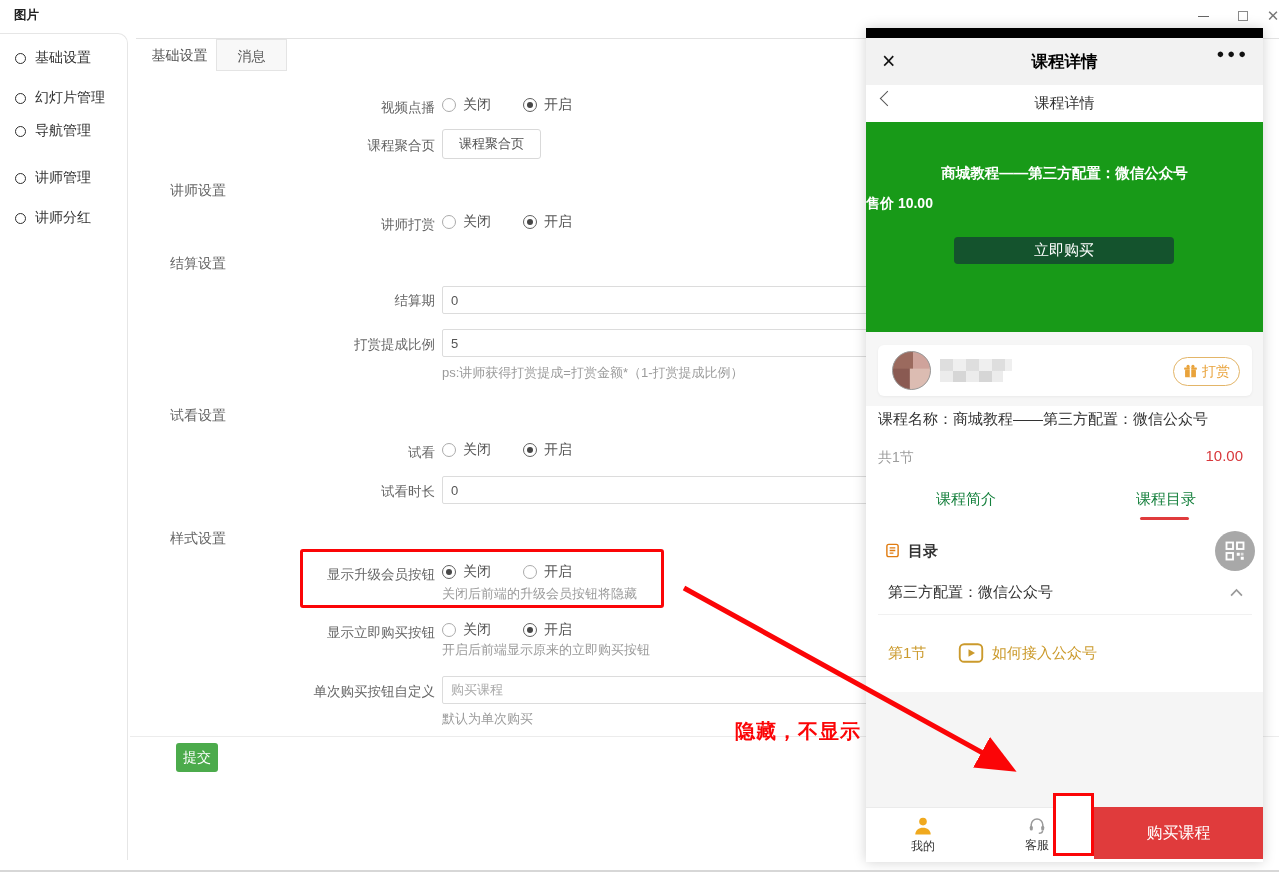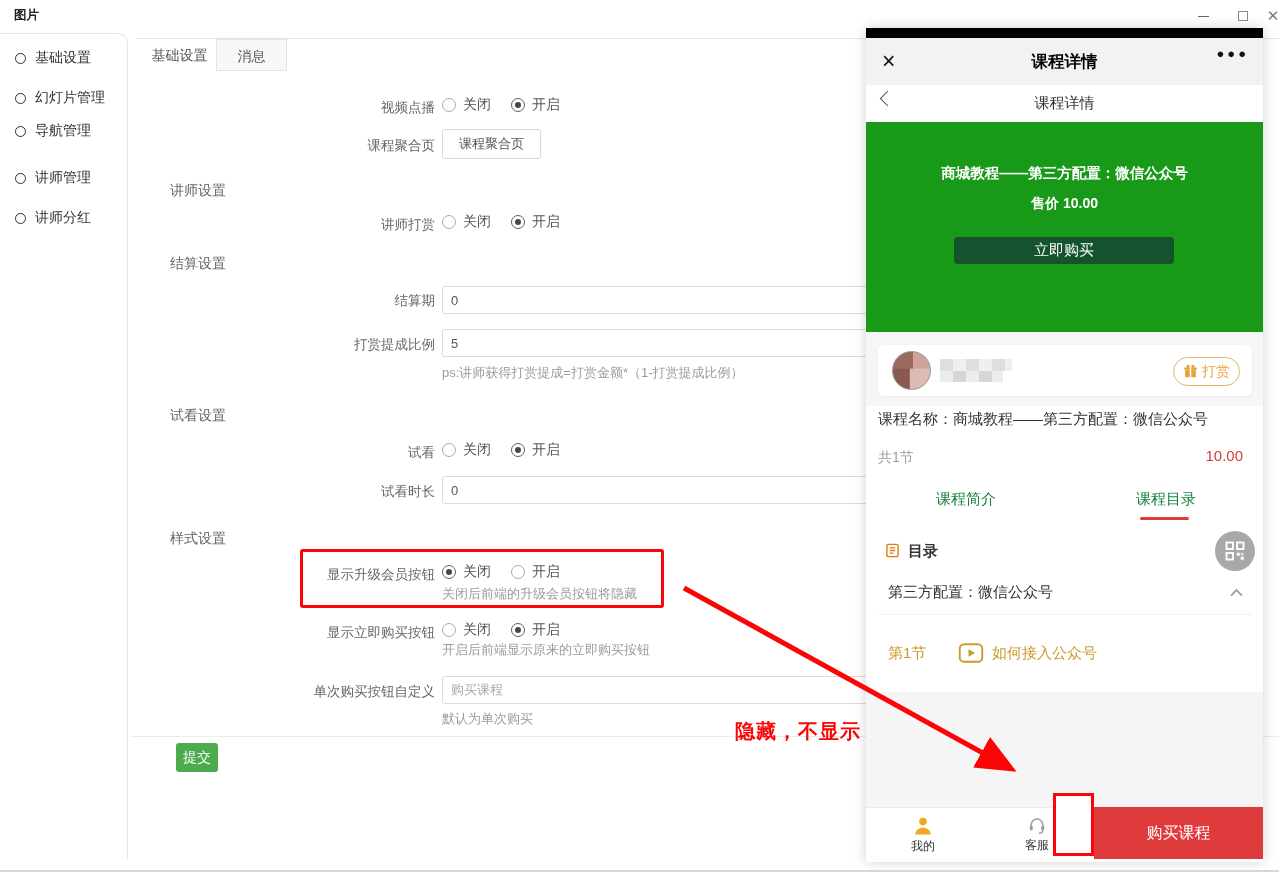--- a/index.html
+++ b/index.html
@@ -22,21 +22,21 @@
   .side-label { font-size:14px; color:#333; white-space:nowrap; }
   
   .tabbar-line { position:absolute; left:136px; right:0; top:38px; border-top:1px solid #e2e2e2; }
   .tab { position:absolute; top:39px; height:32px; line-height:32px; text-align:center; font-size:14px; color:#555; cursor:pointer; }
   .tab.active { left:143px; width:73px; background:#fff; }
   .tab.inactive { left:216px; width:71px; background:#f8f8f8; border:1px solid #e4e4e4; }
   
   .flabel { position:absolute; left:130px; width:305px; text-align:right; font-size:13.5px; color:#666; white-space:nowrap; }
   .fsection { position:absolute; left:170px; font-size:14px; color:#666; }
   .fhint { position:absolute; left:442px; font-size:13px; color:#9b9b9b; white-space:nowrap; }
-  .rgroup { position:absolute; left:442px; display:flex; gap:20px; align-items:center; }
+  .rgroup { position:absolute; left:442px; display:flex; gap:32px; align-items:center; }
   .ritem { display:flex; align-items:center; gap:7px; font-size:14px; color:#555; cursor:pointer; }
   .rdot { width:14px; height:14px; border:1px solid #ababab; border-radius:50%; background:#fff; position:relative; flex:none; }
   .rgroup[data-state="on"] .r-on .rdot, .rgroup[data-state="off"] .r-off .rdot { border-color:#5f5f5f; }
   .rgroup[data-state="on"] .r-on .rdot::after, .rgroup[data-state="off"] .r-off .rdot::after {
     content:""; position:absolute; left:3px; top:3px; width:6px; height:6px; border-radius:50%; background:#474747; }
   .txt { position:absolute; left:442px; width:660px; height:28px; border:1px solid #dcdcdc; border-radius:2px;
     padding:0 8px; font-size:13px; color:#555; font-family:inherit; outline:none; }
   .txt.ghost { color:#aaa; }
   .btn-plain { position:absolute; left:442px; height:30px; padding:0 16px; background:#fff; border:1px solid #d9d9d9;
     border-radius:3px; font-size:13px; color:#555; cursor:pointer; font-family:inherit; }
@@ -50,21 +50,21 @@
   .p-black { left:0; top:0; width:397px; height:10px; background:#000; }
   .p-titlebar { left:0; top:10px; width:397px; height:47px; background:#f2f2f2; }
   .p-close { left:16px; top:11px; font-size:23px; color:#111; line-height:25px; }
   .p-title { left:0; top:13px; width:397px; text-align:center; font-size:16.5px; font-weight:bold; color:#000; }
   .p-dots { right:14px; top:8px; font-size:13px; letter-spacing:3px; color:#111; }
   .p-nav { left:0; top:57px; width:397px; height:37px; background:#fff; }
   .p-back { left:16px; top:8px; width:11px; height:11px; border-left:1.8px solid #555; border-bottom:1.8px solid #555; transform:rotate(45deg); }
   .p-navtitle { left:0; top:9px; width:397px; text-align:center; font-size:15px; color:#333; }
   .p-hero { left:0; top:94px; width:397px; height:210px; background:#189a18; }
   .h-title { left:0; top:42px; width:397px; text-align:center; color:#fff; font-size:14.5px; font-weight:bold; }
-  .h-price { left:0; top:73px; width:397px; text-align:center; color:#fff; font-size:14px; font-weight:bold; }
+  .h-price { left:0; top:73px; width:397px; color:#fff; font-size:14px; font-weight:bold; }
   .h-buy { left:88px; top:115px; width:220px; height:27px; background:#14532d; border:none; border-radius:4px;
     color:#fff; font-size:15px; cursor:pointer; font-family:Liberation Serif, serif; }
   .p-graystrip { left:0; top:304px; width:397px; height:74px; background:#f6f6f6; }
   .p-card { left:12px; top:317px; width:374px; height:51px; background:#fff; border-radius:6px; box-shadow:0 1px 3px rgba(0,0,0,.05); }
   .c-avatar { left:14px; top:6px; width:39px; height:39px; border-radius:50%; overflow:hidden; border:1px solid #9a9a9a;
     background:
       linear-gradient(#9b6a5e,#9b6a5e) 0 0/55% 45% no-repeat,
       linear-gradient(#cfa39b,#cfa39b) 100% 0/45% 45% no-repeat,
       linear-gradient(#8a5a52,#8a5a52) 0 100%/45% 60% no-repeat,
       linear-gradient(#dcbcb2,#dcbcb2) 100% 100%/55% 60% no-repeat #b08a80; }

